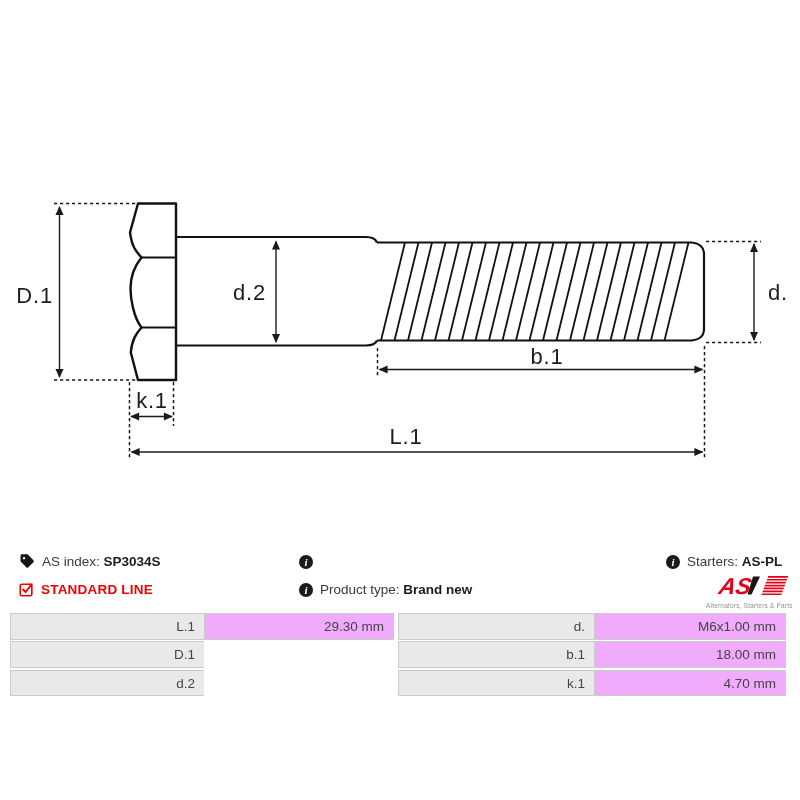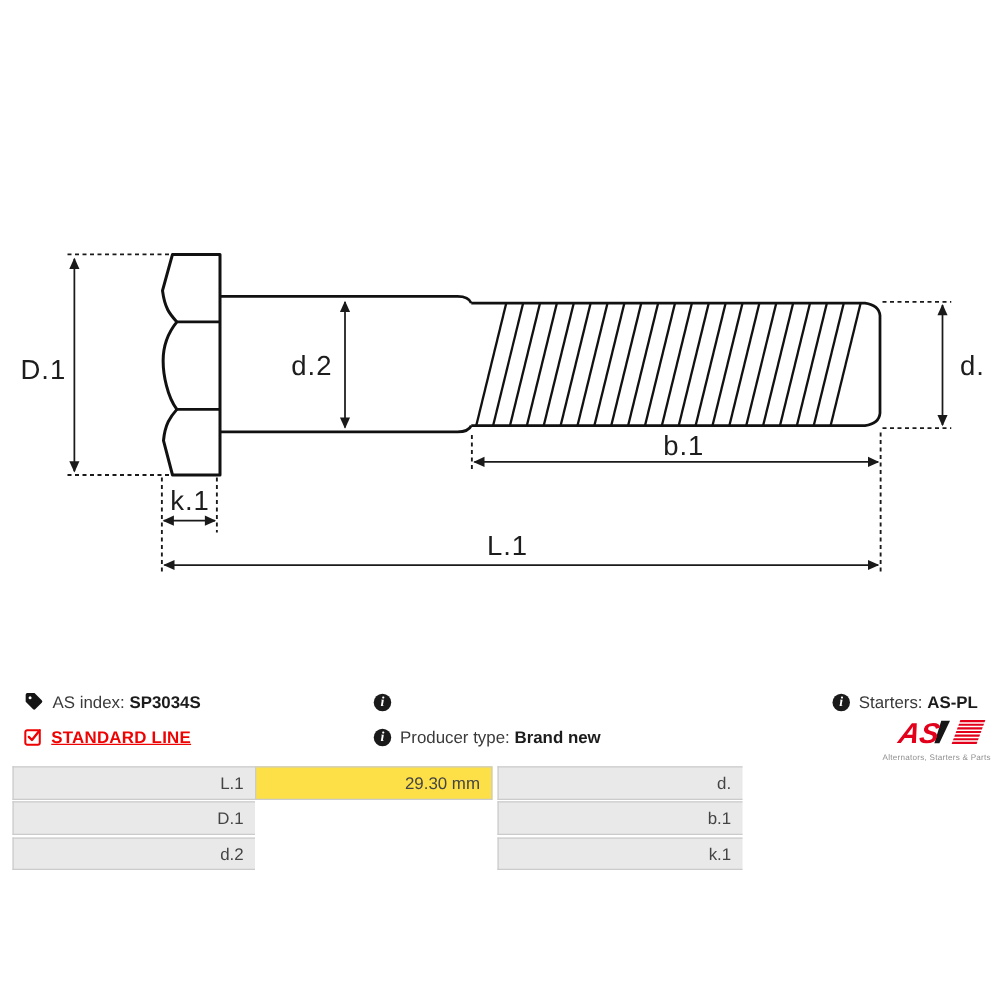--- a/index.html
+++ b/index.html
@@ -14,33 +14,33 @@
   .hatch line{stroke:#111;stroke-width:1.8;}
   .dim{stroke:#1a1a1a;stroke-width:1.4;fill:none;}
   .dot{stroke:#1a1a1a;stroke-width:1.5;fill:none;stroke-dasharray:3.2 2.8;}
   .dimlabel{font-family:"Liberation Sans",sans-serif;font-size:22px;fill:#1d1d1d;letter-spacing:.8px;font-weight:400;}
   
   .info-item{position:absolute;display:flex;align-items:flex-end;gap:7px;height:18px;font-size:13.5px;color:#3a3a3a;white-space:nowrap;}
   .info-item b{color:#1c1c1c;}
   .i-icon{width:14px;height:14px;border-radius:50%;background:#1a1a1a;color:#fff;
     display:inline-flex;align-items:center;justify-content:center;
     font-family:"Liberation Serif",serif;font-style:italic;font-weight:bold;font-size:11px;flex:0 0 auto;}
-  .red-text{color:var(--accent,#ee0202)!important;font-weight:bold;letter-spacing:.2px;text-decoration:underline;}
+  .red-text{color:var(--accent,#ee0202)!important;font-weight:bold;letter-spacing:.2px;}
   
   #logo{position:absolute;right:10px;top:574px;width:84px;text-align:right;}
   #logo .tagline{font-size:6.5px;color:#8f8f8f;white-space:nowrap;letter-spacing:.2px;margin-top:1px;}
   
   .spec-table{position:absolute;top:613px;display:flex;flex-direction:column;gap:1.5px;}
   #table-left{left:10px;width:384px;}
   #table-right{left:398px;width:388px;}
   .spec-row{display:flex;height:26.8px;}
   .spec-cell{box-sizing:border-box;border:1px solid #cbcbcb;line-height:25px;
     font-size:13.5px;color:#444;text-align:right;padding:0 9px 0 4px;}
   .spec-label{background:#e9e9e9;width:50.5%;border-right:none;}
-  .spec-value{background:#fde047;width:49.5%;}
+  .spec-value{background:#f0abfc;width:49.5%;}
 </style>
 </head>
 <body>
 
 <svg id="drawing" width="800" height="535" viewBox="0 0 800 535" xmlns="http://www.w3.org/2000/svg">
   <defs>
     <marker id="ae" markerUnits="userSpaceOnUse" markerWidth="10" markerHeight="9" viewBox="0 0 10 10" refX="9" refY="5" orient="auto">
       <path d="M0,0.5 L10,5 L0,9.5 z" fill="#1a1a1a"></path>
     </marker>
     <marker id="as" markerUnits="userSpaceOnUse" markerWidth="10" markerHeight="9" viewBox="0 0 10 10" refX="1" refY="5" orient="auto">
@@ -130,21 +130,21 @@
   </svg>
   <span class="red-text">STANDARD LINE</span>
 </div>
 
 <div class="info-item" style="left:299px;top:551px;">
   <span class="i-icon">i</span>
 </div>
 
 <div class="info-item" style="left:299px;top:579px;">
   <span class="i-icon">i</span>
-  <span><span>Producer type:</span>&nbsp;<b>Brand new</b></span>
+  <span><span>Product type:</span>&nbsp;<b>Brand new</b></span>
 </div>
 
 <div class="info-item" style="left:666px;top:551px;">
   <span class="i-icon">i</span>
   <span><span>Starters:</span>&nbsp;<b>AS-PL</b></span>
 </div>
 
 <div id="logo">
   <svg width="84" height="23" viewBox="0 0 84 23">
     <polygon points="47,2.5 54,2.5 45.5,20.5 41.5,20.5" fill="#161616"></polygon>
@@ -173,20 +173,23 @@
     <div class="spec-cell spec-label">D.1</div>
   </div>
   <div class="spec-row">
     <div class="spec-cell spec-label">d.2</div>
   </div>
 </div>
 
 <div id="table-right" class="spec-table">
   <div class="spec-row">
     <div class="spec-cell spec-label">d.</div>
+    <div class="spec-cell spec-value">M6x1.00 mm</div>
   </div>
   <div class="spec-row">
     <div class="spec-cell spec-label">b.1</div>
+    <div class="spec-cell spec-value">18.00 mm</div>
   </div>
   <div class="spec-row">
     <div class="spec-cell spec-label">k.1</div>
+    <div class="spec-cell spec-value">4.70 mm</div>
   </div>
 </div>
 
 </body></html>

